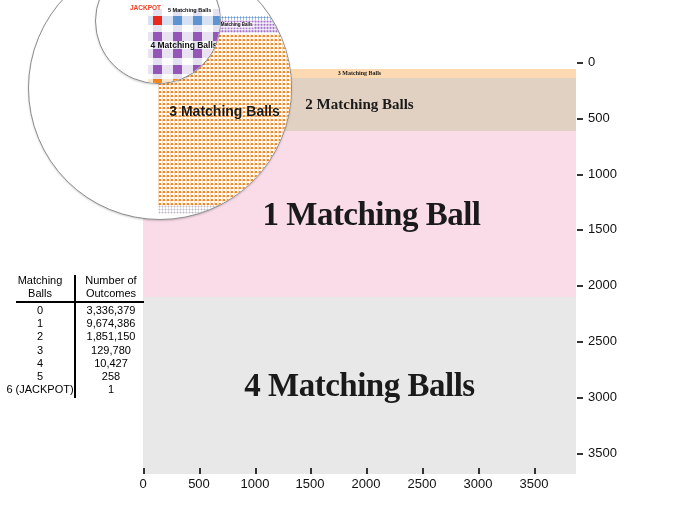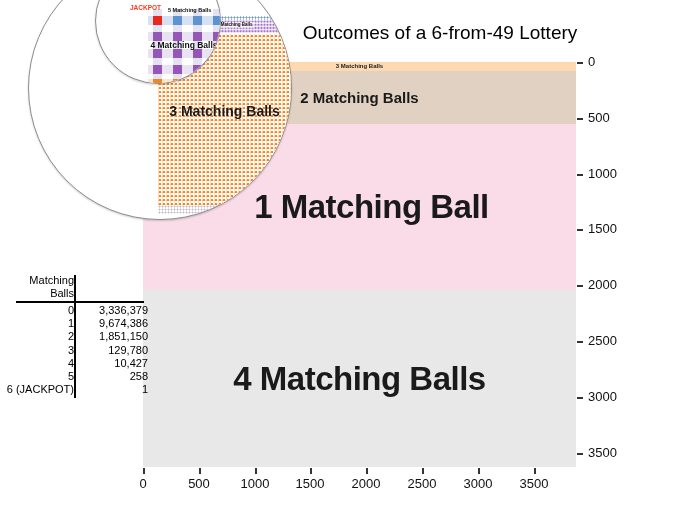--- a/index.html
+++ b/index.html
@@ -4,21 +4,21 @@
 <style>
   html,body{margin:0;padding:0;background:#fff;}
   .stage{position:relative;width:700px;height:525px;background:#fff;overflow:hidden;
          font-family:"Liberation Sans",sans-serif;color:#111;}
 
   
   .title{position:absolute;left:250px;top:22px;width:380px;text-align:center;
          font-size:19px;color:#000;letter-spacing:0;}
 
   
-  .plot{position:absolute;left:143px;top:62px;width:433px;height:417px;}
+  .plot{position:absolute;left:143px;top:69px;width:433px;height:417px;font-family:Liberation Serif, serif;}
   .region{position:absolute;left:0;width:100%;display:flex;align-items:center;justify-content:center;}
   .r3{top:0;height:8.5px;background:#fcd9b0;}
   .r2{top:8.5px;height:53.5px;background:#e0d1c2;}
   .r1{top:62px;height:166px;background:#fadce9;}
   .r0{top:228px;height:177px;background:#e8e8e8;}
   .lbl-tiny{font-size:6px;font-weight:600;color:#222;line-height:8.5px;}
   .lbl-med{font-size:15px;font-weight:600;color:#1a1a1a;}
   .lbl-big{font-size:33px;font-weight:600;color:#1a1a1a;letter-spacing:-.5px;}
   .r1 .lbl-big{transform:translateX(12px);}
 
@@ -71,28 +71,27 @@
   .sc-label5{position:absolute;left:72px;top:48px;font-size:5.5px;font-weight:600;color:#111;}
   .sc-label4{position:absolute;left:52px;top:81px;width:72px;text-align:center;
      font-size:8.5px;font-weight:600;color:#111;}
 
   
   .tbl{position:absolute;left:6px;top:274px;width:142px;z-index:10;font-size:11px;
        line-height:13.2px;text-align:center;color:#000;}
   .tbl .vline{position:absolute;left:68px;top:1px;width:1.5px;height:123px;background:#000;}
   .tbl .hrow{display:grid;grid-template-columns:68px 74px;}
   .tbl .hrule{height:1.5px;background:#000;margin:1px 4px 1px 10px;}
-  .tbl .cell{padding:0;text-align:right;}
+  .tbl .cell{padding:0;}
 </style>
 </head>
 <body>
 
 <div class="stage">
 
-  <div class="title">Outcomes of a 6-from-49 Lottery</div>
 
   <div class="plot">
     <div class="region r3">
       <span class="lbl-tiny">3 Matching Balls</span>
     </div>
     <div class="region r2">
       <span class="lbl-med">2 Matching Balls</span>
     </div>
     <div class="region r1">
       <span class="lbl-big">1 Matching Ball</span>
@@ -186,20 +185,24 @@
     <div class="sc-label4">4 Matching Balls</div>
   </div>
 
   <div class="tbl">
     <div class="vline"></div>
     <div class="hrow">
       <div class="cell">
         <div>Matching</div>
         <div>Balls</div>
       </div>
+      <div class="cell">
+        <div>Number of</div>
+        <div>Outcomes</div>
+      </div>
     </div>
     <div class="hrule"></div>
     <div class="hrow">
       <div class="cell">0</div>
       <div class="cell">3,336,379</div>
     </div>
     <div class="hrow">
       <div class="cell">1</div>
       <div class="cell">9,674,386</div>
     </div>

